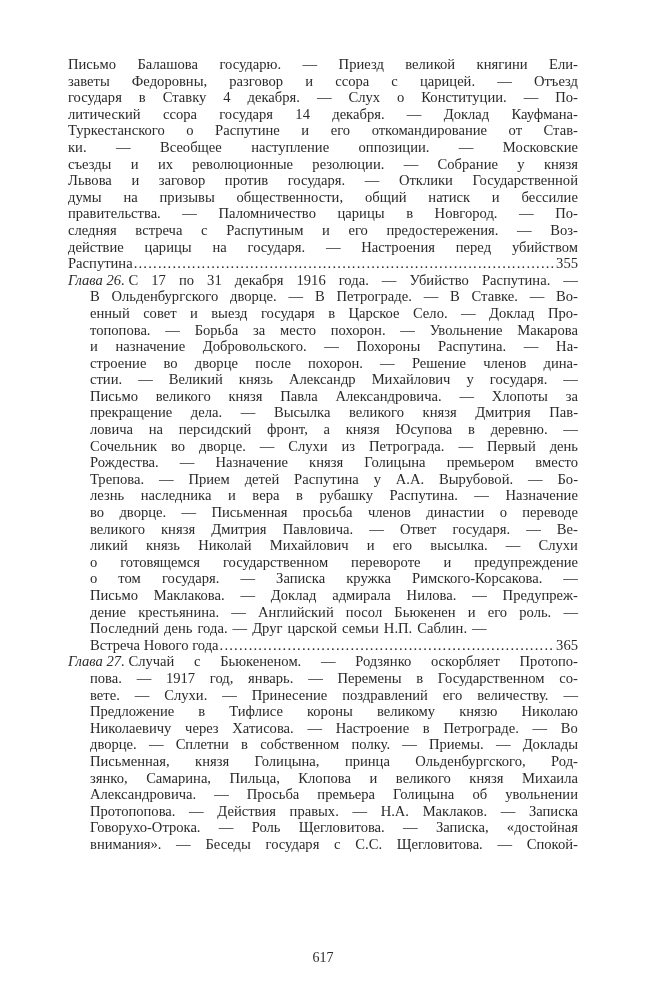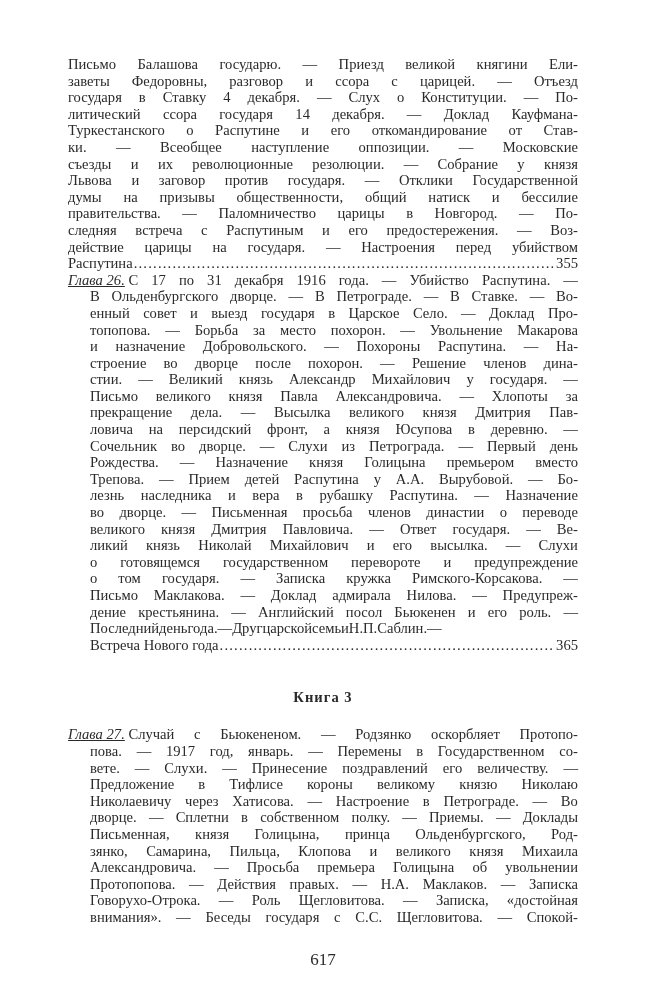--- a/index.html
+++ b/index.html
@@ -5,27 +5,27 @@
   html, body { margin: 0; padding: 0; background: #ffffff; }
   body { width: 646px; height: 1000px; position: relative; overflow: hidden;
          font-family: "Liberation Serif", "DejaVu Serif", serif; color: #2a2a2a; }
   .page { position: absolute; left: 68px; top: 56px; width: 510px; }
   .entry { font-size: 14.6px; line-height: 16.6px; }
   .line { white-space: nowrap; display: flex; justify-content: space-between; height: 16.6px; }
   .line.last { justify-content: flex-start; }
   .line span.w { display: inline-block; }
   .indent { padding-left: 22px; }
   .chapter .line.first { margin-left: -22px; }
-  .chapter-label { font-style: italic; text-decoration: underline; }
+  .chapter-label { font-style: italic; }
   .leader { display: flex; align-items: baseline; }
   .leader .dots { flex: 1; overflow: hidden; white-space: nowrap; letter-spacing: 1.2px; margin: 0 1px; }
   .leader .pg { }
   .book-heading { text-align: center; font-weight: bold; font-size: 14.6px; letter-spacing: 1px;
                   margin-top: 36px; margin-bottom: 20px; }
-  .folio { position: absolute; top: 950px; left: 0; width: 646px; text-align: center; font-size: 17px; }
+  .folio { position: absolute; top: 950px; left: 0; width: 646px; text-align: center; font-size: 14px; }
 </style>
 </head>
 <body>
 
 <div class="page">
 
   <div class="entry" id="cont">
       <div class="line">
         <span class="w">Письмо</span>
         <span class="w">Балашова</span>
@@ -383,40 +383,39 @@
         <span class="w">крестьянина.</span>
         <span class="w">—</span>
         <span class="w">Английский</span>
         <span class="w">посол</span>
         <span class="w">Бьюкенен</span>
         <span class="w">и</span>
         <span class="w">его</span>
         <span class="w">роль.</span>
         <span class="w">—</span>
       </div>
-      <div class="line last" style="">
+      <div class="line last" style="gap: 5px;">
         <span class="w">Последний</span>
         <span class="w">день</span>
         <span class="w">года.</span>
         <span class="w">—</span>
         <span class="w">Друг</span>
         <span class="w">царской</span>
         <span class="w">семьи</span>
         <span class="w">Н.П.</span>
         <span class="w">Саблин.</span>
         <span class="w">—</span>
       </div>
       <div class="line leader">
         <span>Встреча Нового года</span>
         <span class="dots">................................................................................................................................</span>
         <span class="pg">365</span>
       </div>
     </div>
 
-  <div class="book-heading">Книга 3</div>
 
   <div class="entry chapter indent" id="ch27">
       <div class="line first">
         <span class="w"><span class="chapter-label">Глава 27.</span> Случай</span>
         <span class="w">с</span>
         <span class="w">Бьюкененом.</span>
         <span class="w">—</span>
         <span class="w">Родзянко</span>
         <span class="w">оскорбляет</span>
         <span class="w">Протопо-</span>

